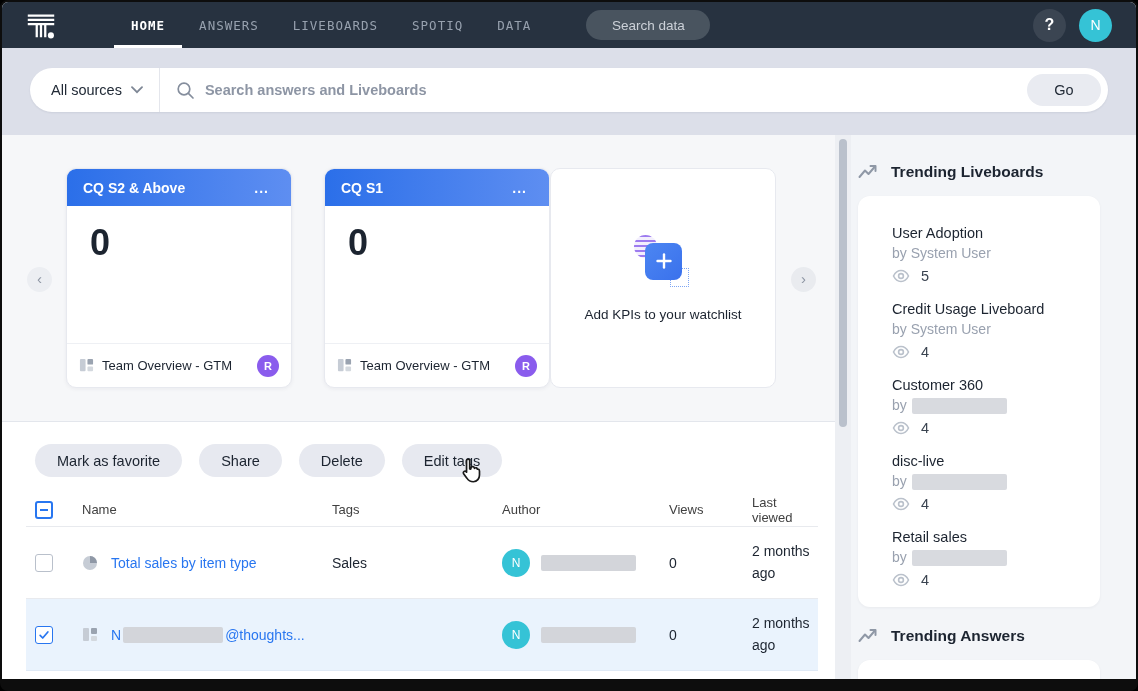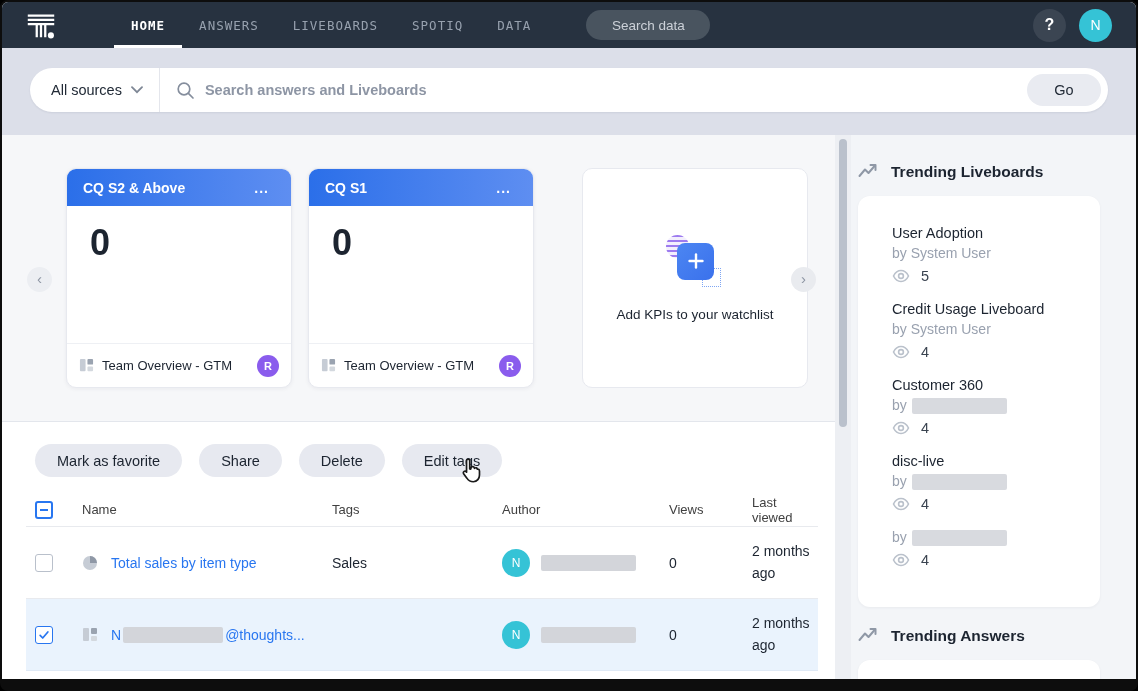--- a/index.html
+++ b/index.html
@@ -47,36 +47,35 @@
   .go-btn { margin:0 7px 0 12px; width:74px; height:32px; border-radius:16px; background:#e9ebf1;
     color:#212a36; font-size:14.5px; display:flex; align-items:center; justify-content:center; cursor:pointer; }
   
   .main { display:flex; height:544px; position:relative; }
   .left-col { width:834px; position:relative; background:#fff; }
   .carousel { height:287px; background:#f6f7f9; border-bottom:1px solid #e3e6ec; position:relative; }
   .kpi-card {
     position:absolute; top:33px; width:226px; height:220px; background:#fff; border:1px solid #e7e9ef;
     border-radius:10px; box-shadow:0 1px 4px rgba(30,40,60,.06); display:flex; flex-direction:column;
   }
-  .kpi-card.c1 { left:64px; } .kpi-card.c2 { left:306px; }
+  .kpi-card.c1 { left:64px; } .kpi-card.c2 { left:322px; }
   .card-head {
     height:37px; border-radius:9px 9px 0 0; background:linear-gradient(90deg,#2b6fe9,#5e8ef1);
     color:#fff; display:flex; align-items:center; padding:0 22px 0 16px; font-size:14px; font-weight:bold;
   }
   .card-more { margin-left:auto; letter-spacing:1px; font-weight:bold; cursor:pointer; font-size:14px; }
   .card-value { flex:1; font-size:36px; font-weight:600; color:#1c2430; padding:16px 0 0 23px; }
   .card-foot { height:44px; border-top:1px solid #eef0f4; display:flex; align-items:center; padding:0 12px; gap:8px;
     font-size:13px; color:#1c2430; }
   .owner-avatar { margin-left:auto; width:22px; height:22px; border-radius:50%; background:#8a5ced; color:#fff;
     font-size:11px; font-weight:bold; display:flex; align-items:center; justify-content:center; cursor:pointer; }
   .add-card {
     position:absolute; left:548px; top:33px; width:226px; height:220px; background:#fff; border:1px solid #e7e9ef;
     border-radius:10px; display:flex; flex-direction:column; align-items:center; justify-content:center; gap:20px;
     cursor:pointer;
-    margin-left:32px;
   }
   .add-icon { position:relative; width:58px; height:52px; }
   .add-stripes { position:absolute; left:0; top:0; width:23px; height:23px; border-radius:50%;
     background:repeating-linear-gradient(180deg,#9d7bef 0 2.5px, rgba(157,123,239,.12) 2.5px 5px); }
   .add-dotted { position:absolute; right:3px; bottom:0; width:19px; height:19px; border:1.6px dotted #7fa6f3; }
   .add-square { position:absolute; left:11px; top:8px; width:37px; height:37px; border-radius:8px;
     background:linear-gradient(135deg,#4c86f2,#3a71ec); display:flex; align-items:center; justify-content:center; }
   .add-label { font-size:13.5px; color:#1c2430; }
   .car-btn { position:absolute; top:132px; width:25px; height:25px; border-radius:50%; background:#eceef2;
     color:#8d95a3; font-size:15px; display:flex; align-items:center; justify-content:center; cursor:pointer;
@@ -107,21 +106,21 @@
   .author-avatar { width:28px; height:28px; border-radius:50%; background:#35c3d6; color:#fff; font-size:12px;
     display:flex; align-items:center; justify-content:center; flex:0 0 auto; }
   .redact.author-blk { width:95px; height:16px; }
   .views-cell, .tags-cell { color:#1c2430; }
   .last-cell { color:#1c2430; line-height:1.55; max-width:78px; }
   
   .scroll-track { position:absolute; left:833px; top:0; bottom:0; width:16px; background:#edeff3; }
   .scroll-thumb { position:absolute; left:837px; top:4px; width:8px; height:288px; border-radius:4px; background:#bac1cc; cursor:grab; }
   
   .sidebar { flex:1; background:#f3f5f8; padding:28px 0 0 22px; overflow:hidden; }
-  .side-head { display:flex; gap:13px; }
+  .side-head { display:flex; align-items:center; gap:13px; }
   .side-title { font-size:15.5px; font-weight:600; color:#1c2430; }
   .side-card { margin:15px 12px 0 0; width:242px; background:#fff; border-radius:12px;
     padding:27px 14px 4px 34px; box-shadow:0 1px 3px rgba(30,40,60,.05); }
   .trend-item { height:76px; cursor:pointer; }
   .trend-name { font-size:14.5px; color:#1c2430; font-weight:500; line-height:20px; }
   .trend-by { font-size:14px; color:#99a1af; line-height:21px; display:flex; align-items:center; gap:5px; }
   .redact.by-blk { width:95px; height:16px; background:#d8dadf; }
   .trend-views { margin-top:4px; display:flex; align-items:center; gap:11px; font-size:14.5px; color:#3a4350; }
   .answers-head { margin-top:20px; }
   .side-card.stub { height:40px; padding:0; }
@@ -375,20 +374,21 @@
           <div class="trend-views">
             <svg width="18" height="14" viewBox="0 0 18 14">
               <path d="M1.5 7 C3.5 3 6 1.5 9 1.5 C12 1.5 14.5 3 16.5 7 C14.5 11 12 12.5 9 12.5 C6 12.5 3.5 11 1.5 7 Z" stroke="#bac1cb" stroke-width="1.6" fill="none"></path>
               <circle cx="9" cy="7" r="2.4" stroke="#bac1cb" stroke-width="1.6" fill="none"></circle>
             </svg>
             <span>4</span>
           </div>
         </div>
 
         <div class="trend-item">
+          <div class="trend-name">Retail sales</div>
           <div class="trend-by">
             <span>by</span>
             <span class="redact by-blk"></span>
           </div>
           <div class="trend-views">
             <svg width="18" height="14" viewBox="0 0 18 14">
               <path d="M1.5 7 C3.5 3 6 1.5 9 1.5 C12 1.5 14.5 3 16.5 7 C14.5 11 12 12.5 9 12.5 C6 12.5 3.5 11 1.5 7 Z" stroke="#bac1cb" stroke-width="1.6" fill="none"></path>
               <circle cx="9" cy="7" r="2.4" stroke="#bac1cb" stroke-width="1.6" fill="none"></circle>
             </svg>
             <span>4</span>

